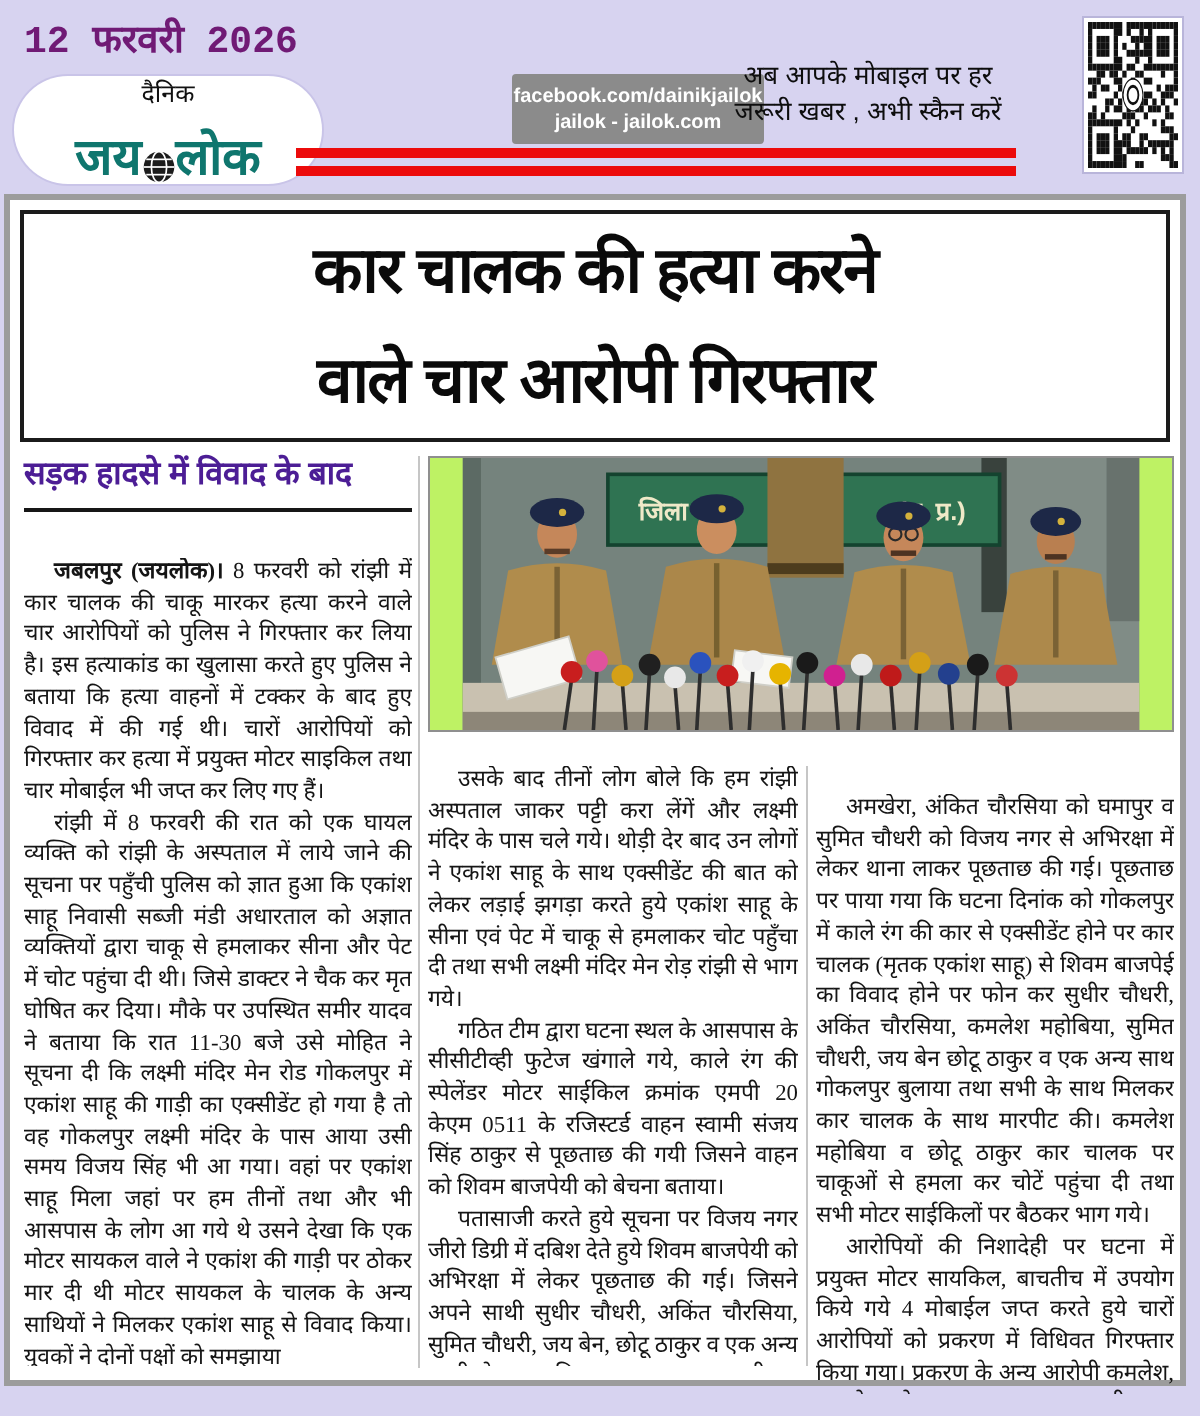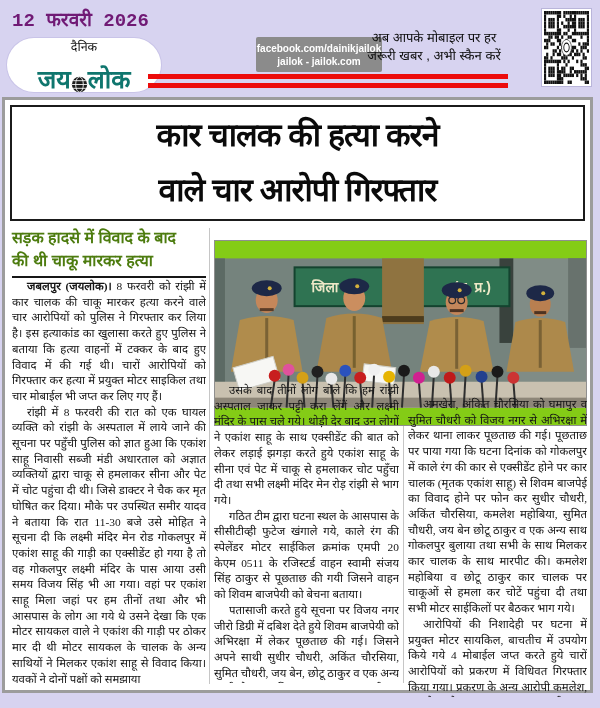--- a/index.html
+++ b/index.html
@@ -59,38 +59,38 @@
     display:flex; flex-direction:column; align-items:center; justify-content:center;
   }
   .headline-line {
     font-family:"Liberation Sans", sans-serif;
     font-weight:800; font-size:32px; line-height:55px;
     letter-spacing:-1px; color:#0a0a0a; white-space:nowrap;
   }
   .subhead {
     position:absolute; left:7px; top:127px; width:194px;
     font-family:"Liberation Sans", sans-serif;
-    font-weight:bold; font-size:16px; line-height:22.5px; color:#4d7c0f;
+    font-weight:bold; font-size:16px; line-height:22.5px; color:#4c1d95;
     padding-bottom:4px; border-bottom:2px solid #161616;
   }
   .bodycol { position:absolute; overflow:hidden; }
   .col-left  { left:7px;  top:179px; width:194px; height:404px; }
   .col-mid   { left:209px; top:283px; width:185px; height:300px; }
   .col-right { left:403px; top:297px; width:179px; height:300px; }
   .bodycol p {
     font-size:11.4px; line-height:15.7px; text-align:justify;
     text-indent:15px; color:#151515;
   }
   .dateline { font-weight:bold;margin-top:19px; }
   .vdiv { position:absolute; width:1px; background:#c6c6c6; }
   .vdiv1 { left:204px; top:128px; height:456px; }
   .vdiv2 { left:398px; top:283px; height:300px; }
   .photo {
-    position:absolute; left:209px; top:140px; width:373px; height:186px;
-    border:1px solid #8f8f8f; background:#84cc16;
+    position:absolute; left:209px; top:128px; width:373px; height:138px;
+    border:1px solid #8f8f8f; background:#bef264;
   }
   .photo svg { width:100%; height:100%; display:block; }
 </style>
 </head>
 <body>
 
 <div class="date">12 फरवरी 2026</div>
 
 <div class="logo-pill">
   <div class="logo-tag">दैनिक</div>
@@ -370,21 +370,20 @@
 
 <div class="frame">
 
   <div class="headline-box">
     <div class="headline-line">कार चालक की हत्या करने</div>
     <div class="headline-line">वाले चार आरोपी गिरफ्तार</div>
   </div>
 
   <div class="subhead">
     <div>सड़क हादसे में विवाद के बाद</div>
-    <div>की थी चाकू मारकर हत्या</div>
   </div>
 
   <div class="vdiv vdiv1"></div>
   <div class="vdiv vdiv2"></div>
 
   <div class="photo">
     <svg viewBox="0 0 373 150">
       <rect x="0" y="0" width="373" height="150" fill="#75837d"></rect>
       <rect x="0" y="0" width="10" height="150" fill="#5c6a64"></rect>
       <rect x="286" y="0" width="14" height="85" fill="#39423d"></rect>

